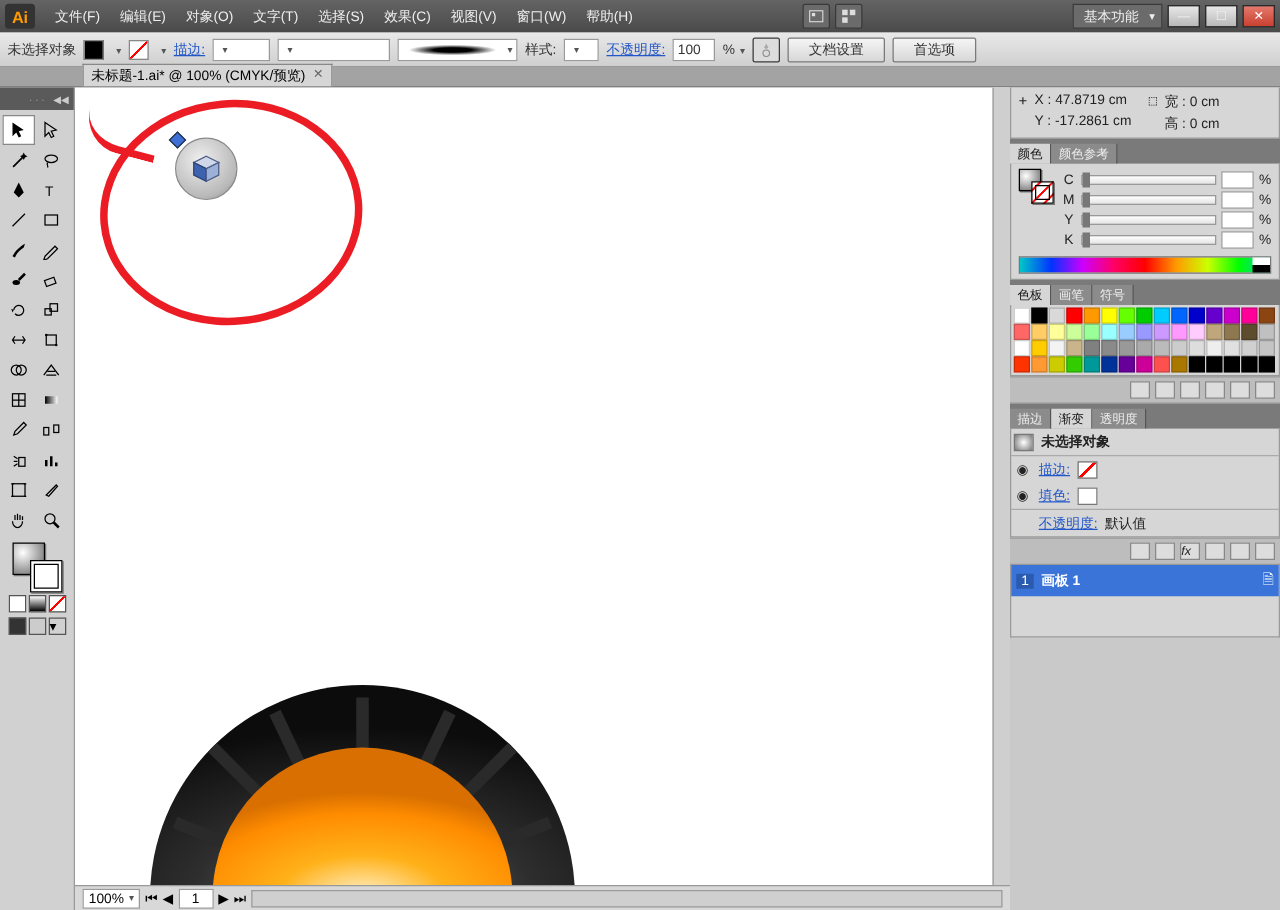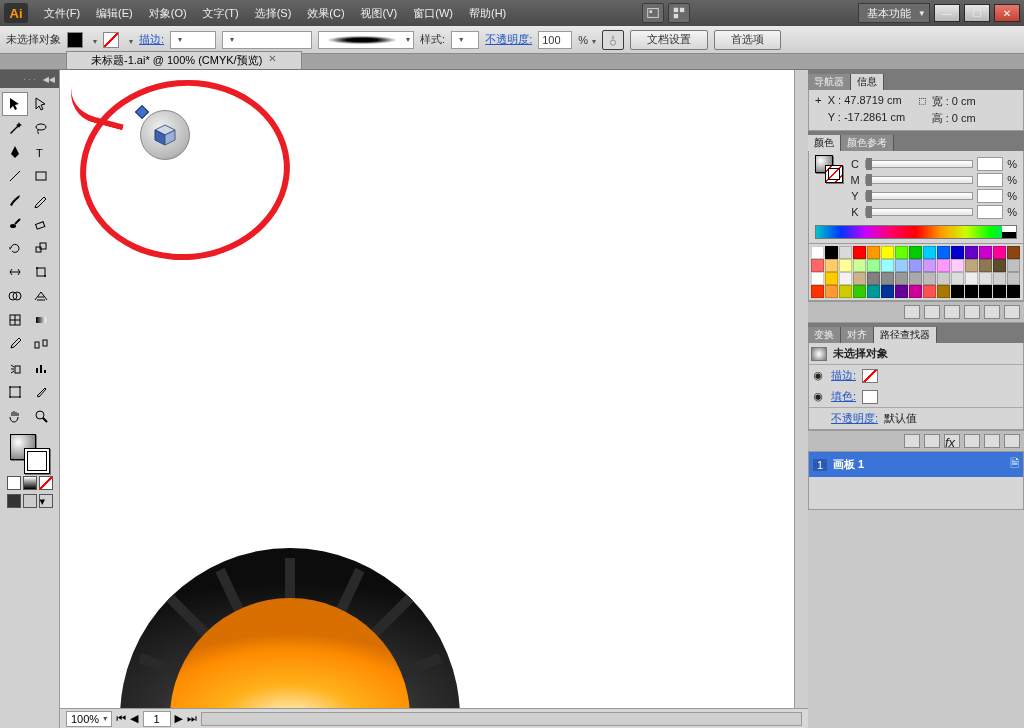--- a/index.html
+++ b/index.html
@@ -23,21 +23,21 @@
 .ctrl-label { white-space:nowrap; }
 .ctrl-link { color:#2458c9; text-decoration:underline; cursor:pointer; }
 .swatch { width:16px; height:16px; border:1px solid #888; }
 .thin-input { height:18px; border:1px solid #9a9a9a; background:#fff; padding:0 3px; display:flex; align-items:center; }
 .dd:after { content:"▾"; margin-left:4px; font-size:8px; color:#555; }
 .btn { height:20px; padding:0 16px; border:1px solid #7a7a7a; background:linear-gradient(#f5f5f5,#d7d7d7); border-radius:2px; display:flex; align-items:center; }
 .brush-smear { width:80px; height:14px; background:radial-gradient(ellipse 50px 6px,#000 30%,transparent 70%); }
 
 
 .tabstrip2 { height:16px; background:#a3a3a3; border-bottom:1px solid #777; display:flex; align-items:flex-end; padding-left:66px; }
-.tabstrip2 .doc-tab { background:#d6d6d6; border:1px solid #888; border-bottom:none; padding:1px 24px; font-size:10px; display:flex; align-items:flex-start; gap:6px; }
+.tabstrip2 .doc-tab { background:#d6d6d6; border:1px solid #888; border-bottom:none; padding:1px 6px; font-size:10px; display:flex; align-items:flex-start; gap:6px; }
 .tabstrip2 .doc-close { font-size:10px; color:#666; }
 
 
 .workarea { position:absolute; top:70px; left:0; right:0; bottom:0; display:flex; }
 
 
 .tools { width:60px; background:#d1d1d1; border-right:1px solid #9a9a9a; padding:22px 2px 2px 2px; display:flex; flex-direction:column; gap:0; position:relative; }
 .tools-handle { position:absolute; top:0; left:0; right:0; height:18px; background:#5a5a5a; display:flex; align-items:center; justify-content:flex-end; padding-right:4px; }
 .tools-handle:before { content:"· · ·"; color:#aaa; position:absolute; left:50%; transform:translateX(-50%); font-size:8px; }
 .tools-arrows { font-size:8px; color:#ccc; }
@@ -423,24 +423,20 @@
       <span>◀</span>
       <div class="sb-box" style="width:28px;justify-content:center">1</div>
       <span>▶</span>
       <span>⏭</span>
       <div class="hscroll-area"></div>
     </div>
   </div>
 
   <div class="panels">
 
-    <div class="panel-tabs small">
-      <div class="ptab">导航器</div>
-      <div class="ptab active">信息</div>
-    </div>
     <div class="panel-body">
       <div class="info-grid">
         <span class="plus">+</span>
         <span><span>X :</span> <span>47.8719 cm</span></span>
         <span class="plus">⬚</span>
         <span><span>宽 :</span> <span>0 cm</span></span>
         <span></span>
         <span><span>Y :</span> <span>-17.2861 cm</span></span>
         <span></span>
         <span><span>高 :</span> <span>0 cm</span></span>
@@ -488,20 +484,25 @@
                 <div class="thumb"></div>
               </div>
               <div class="valbox"></div>
               <span>%</span>
             </div>
         </div>
       </div>
       <div class="spectrum"></div>
     </div>
 
+    <div class="panel-tabs small">
+      <div class="ptab active">色板</div>
+      <div class="ptab">画笔</div>
+      <div class="ptab">符号</div>
+    </div>
     <div class="panel-body" style="padding:2px">
       <div class="swatches-grid" id="swgrid">
           <div class="sw" style="background: rgb(255, 255, 255);"></div>
           <div class="sw" style="background: rgb(0, 0, 0);"></div>
           <div class="sw" style="background: rgb(217, 217, 217);"></div>
           <div class="sw" style="background: rgb(255, 0, 0);"></div>
           <div class="sw" style="background: rgb(255, 153, 0);"></div>
           <div class="sw" style="background: rgb(255, 255, 0);"></div>
           <div class="sw" style="background: rgb(102, 255, 0);"></div>
           <div class="sw" style="background: rgb(0, 204, 0);"></div>
@@ -561,26 +562,26 @@
     </div>
     <div class="panel-strip">
       <div class="mini-icon"></div>
       <div class="mini-icon"></div>
       <div class="mini-icon"></div>
       <div class="mini-icon"></div>
       <div class="mini-icon"></div>
       <div class="mini-icon"></div>
     </div>
 
-
     <div class="panel-tabs small">
-      <div class="ptab">变换</div>
-      <div class="ptab">对齐</div>
-      <div class="ptab active">路径查找器</div>
-    </div>
+      <div class="ptab">描边</div>
+      <div class="ptab active">渐变</div>
+      <div class="ptab">透明度</div>
+    </div>
+
 
     <div class="panel-body" style="padding:0">
       <div class="appearance-row" style="font-weight:bold;border-bottom:1px solid #aaa">
         <div class="asw" style="background:radial-gradient(circle,#fff,#777)"></div>
         <span>未选择对象</span>
       </div>
       <div class="appearance-row">
         <span class="eye">◉</span>
         <span class="ctrl-link">描边:</span>
         <div class="asw none"></div>
@@ -592,21 +593,21 @@
       </div>
       <div class="appearance-row" style="border-top:1px solid #aaa">
         <span class="eye"></span>
         <span class="ctrl-link">不透明度:</span>
         <span>默认值</span>
       </div>
     </div>
     <div class="panel-strip">
       <div class="mini-icon"></div>
       <div class="mini-icon"></div>
-      <div class="mini-icon"><i style="font-style:italic;font-size:13px">fx</i></div>
+      <div class="mini-icon"><i style="font-style:italic;font-size:10px">fx</i></div>
       <div class="mini-icon"></div>
       <div class="mini-icon"></div>
       <div class="mini-icon"></div>
     </div>
 
     <div class="panel-body" style="padding:0">
       <div class="artboard-row">
         <div class="idx">1</div>
         <span style="font-weight:bold">画板 1</span>
         <span style="margin-left:auto">🗎</span>

